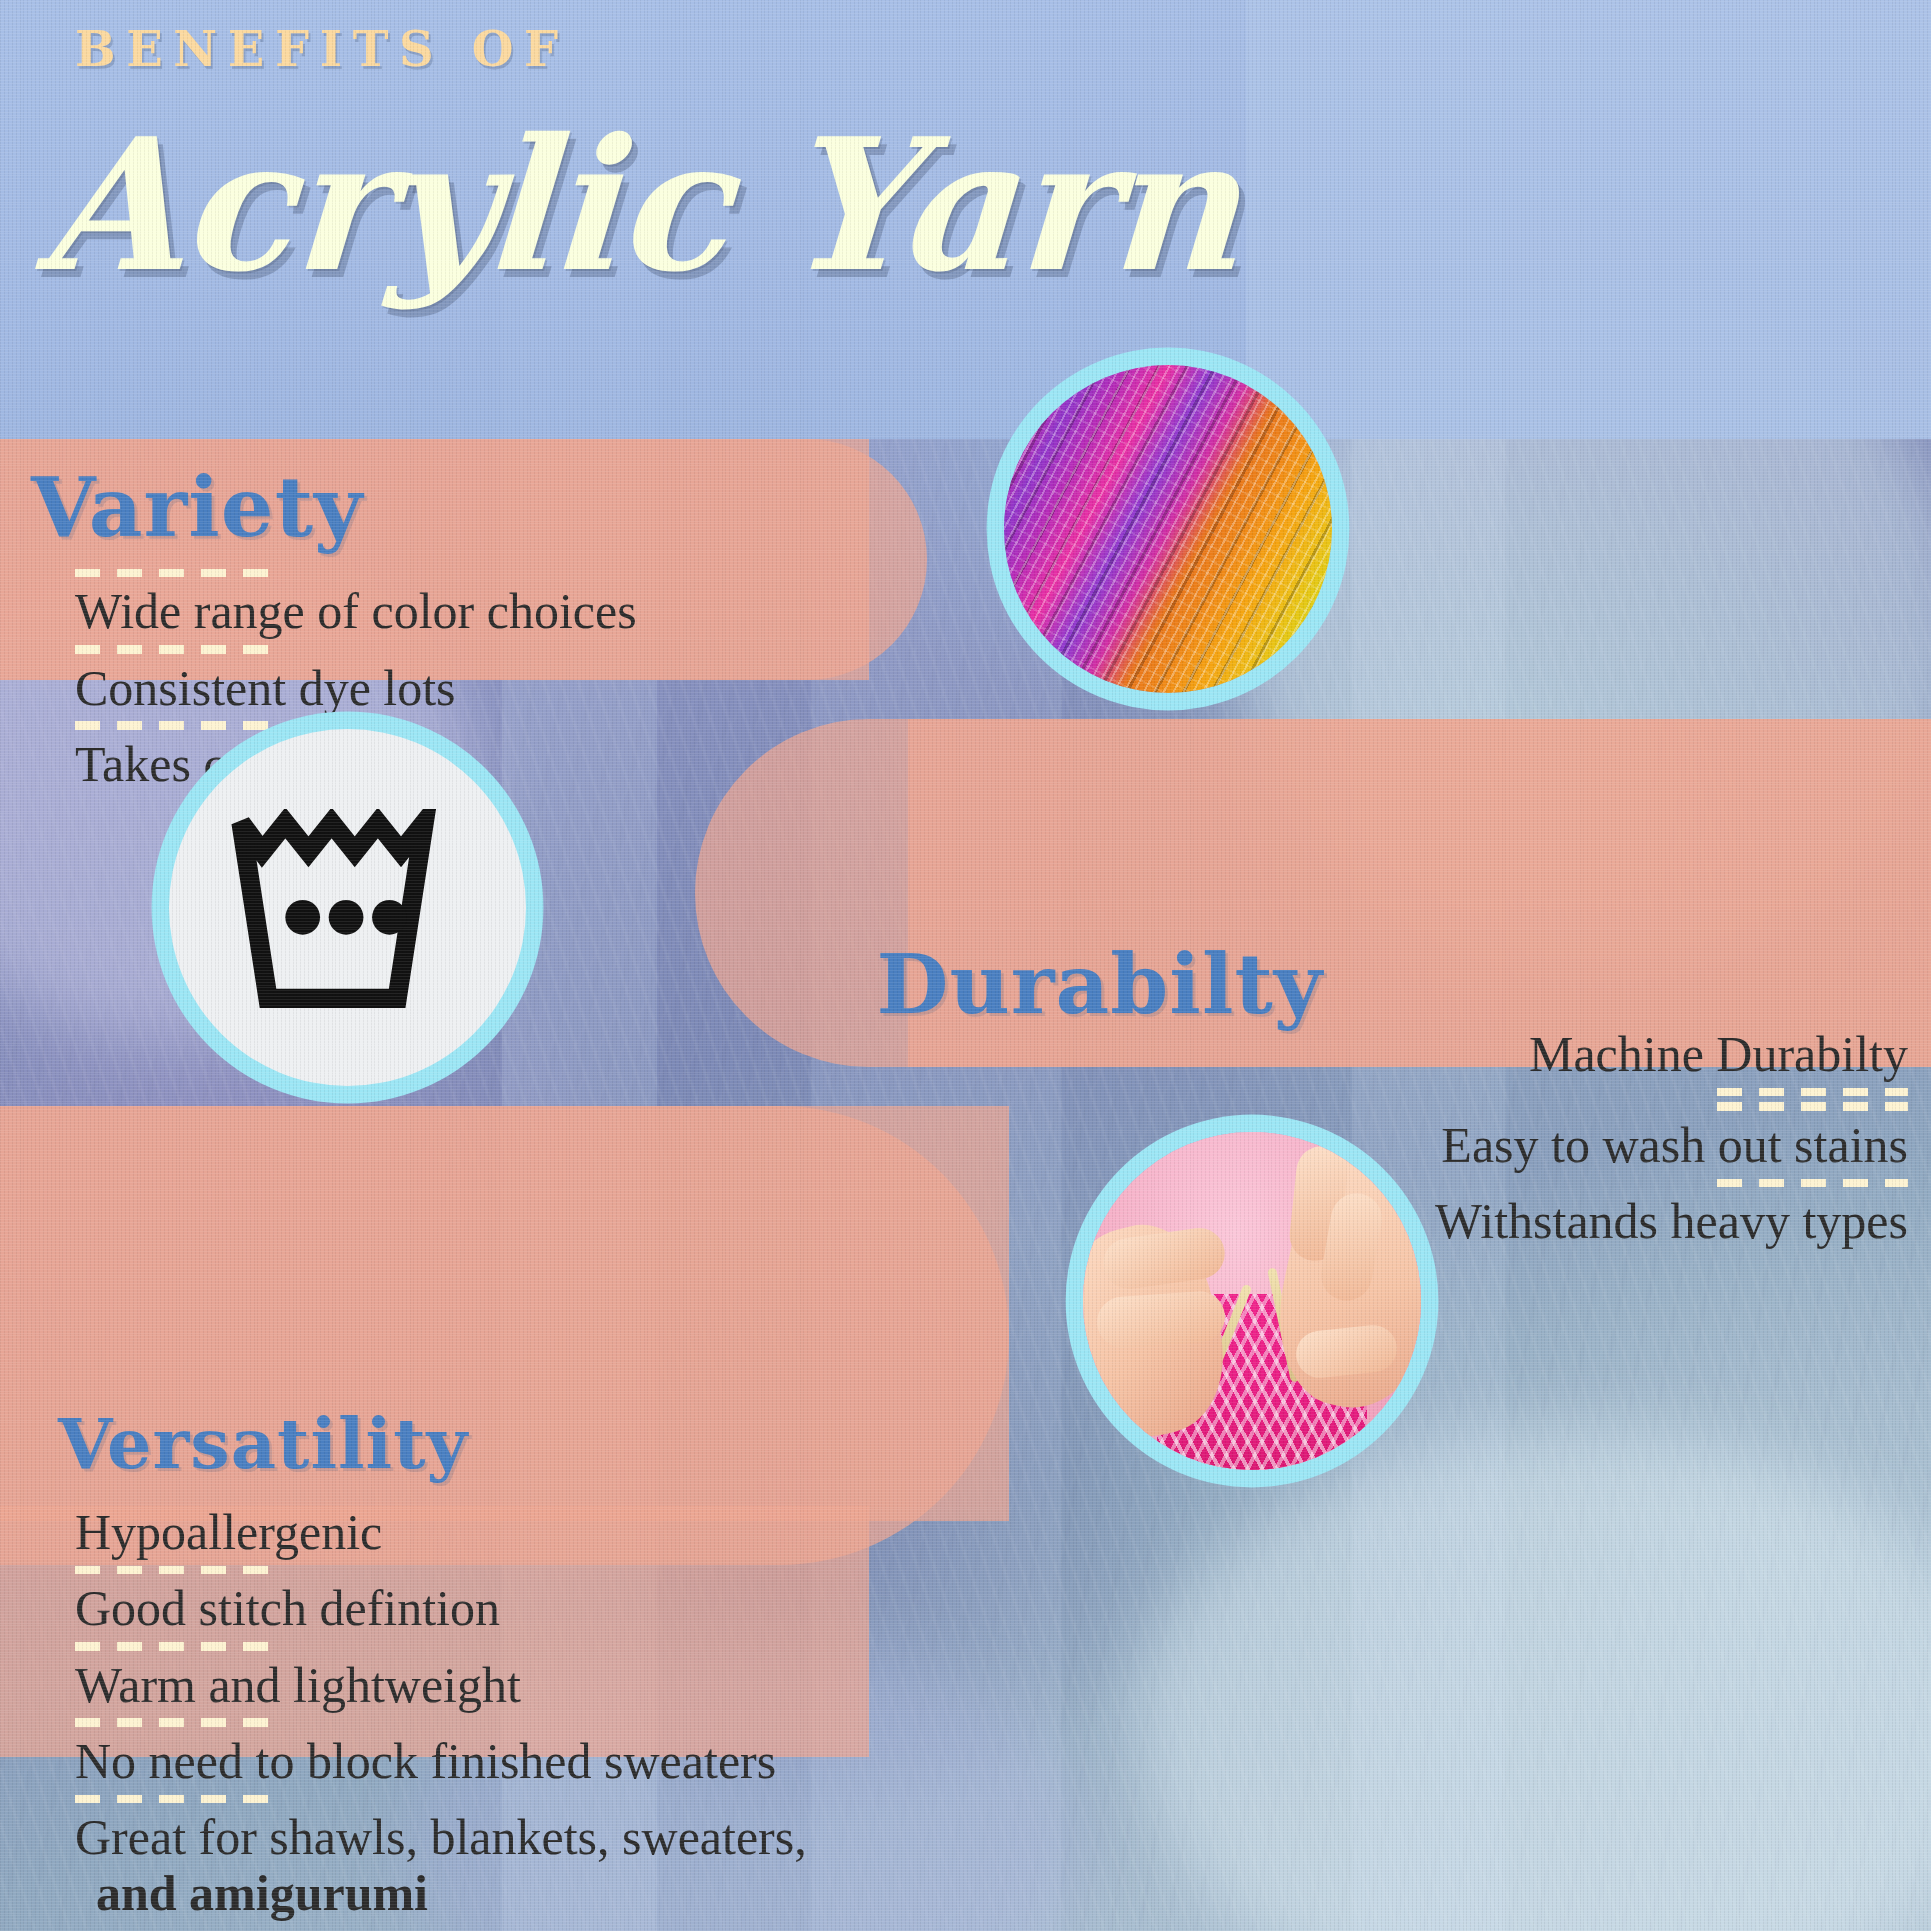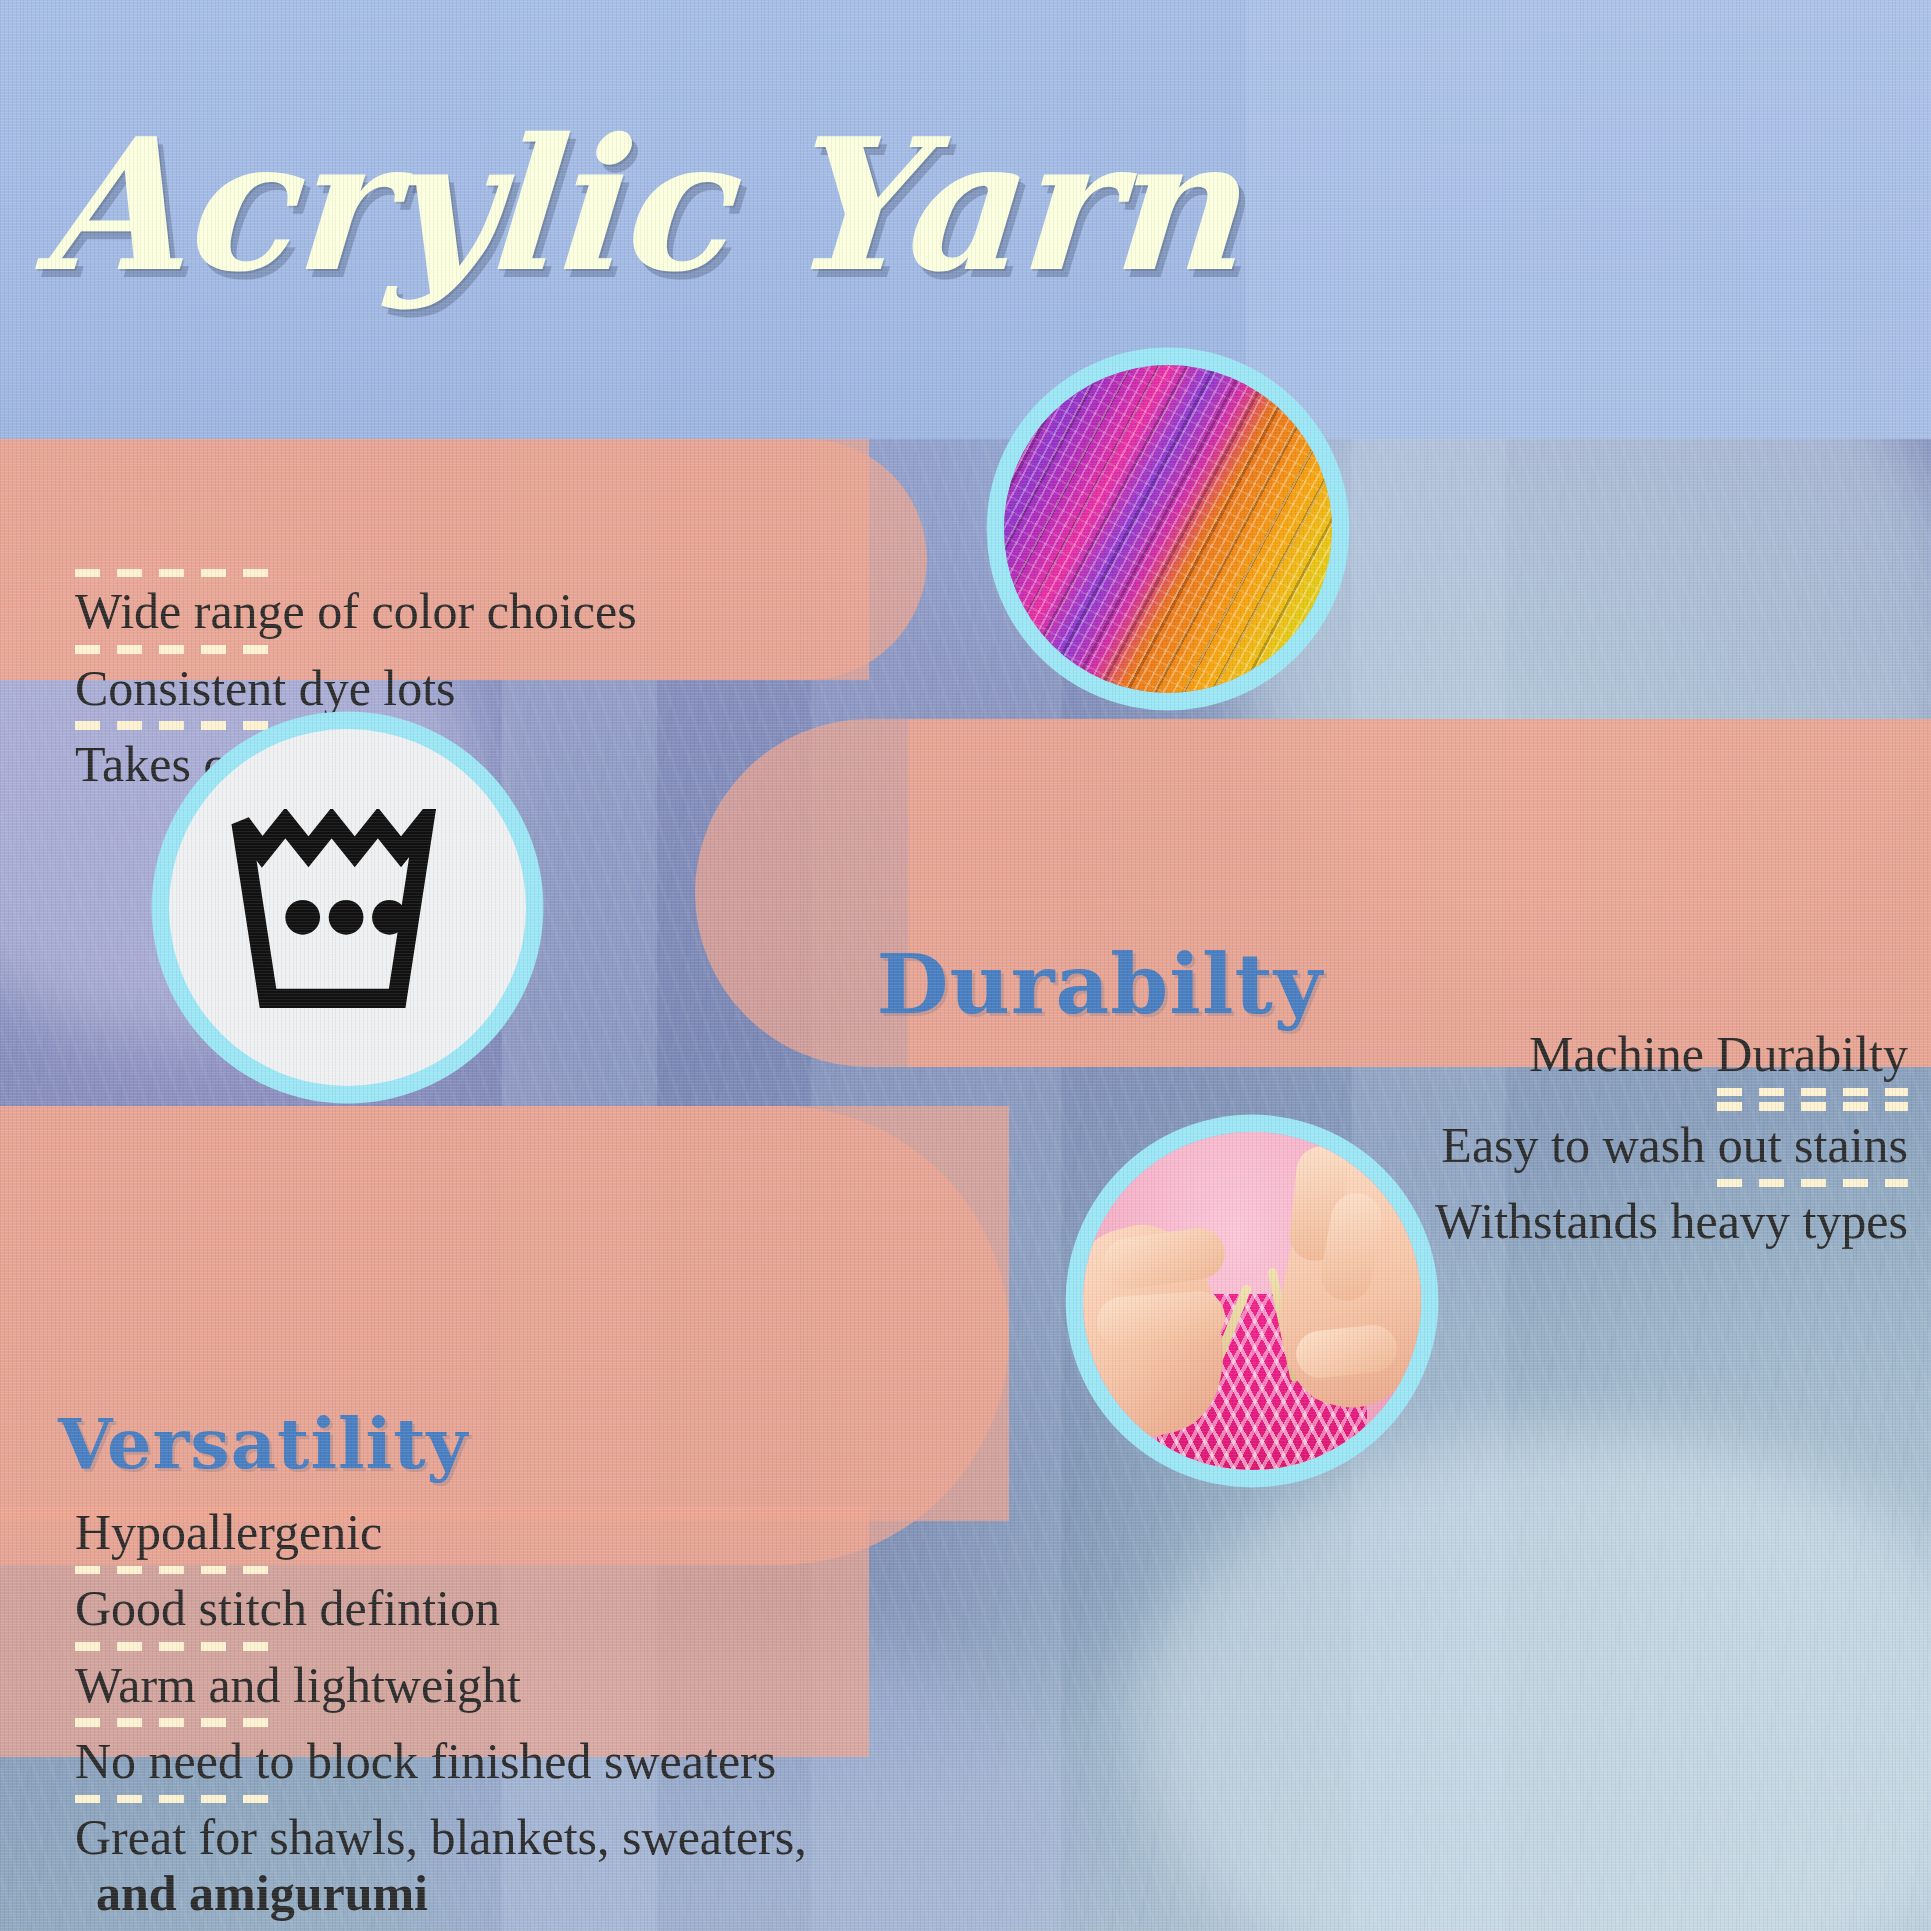--- a/index.html
+++ b/index.html
@@ -164,24 +164,26 @@
   <div class="bg-base"></div>
   <div class="bg-fibres"></div>
   <div class="bg-wisp" style="left:-116px;top:541px;width:599px;height:502px;background:rgba(196,196,230,.55);"></div>
   <div class="bg-wisp" style="left:1236px;top:290px;width:734px;height:676px;background:rgba(214,232,240,.48);"></div>
   <div class="bg-wisp" style="left:1139px;top:1429px;width:869px;height:599px;background:rgba(222,238,244,.46);"></div>
   <div class="bg-wisp" style="left:406px;top:1641px;width:676px;height:406px;background:rgba(160,170,214,.45);"></div>
   <div class="bands"></div>
 
   <div class="header-wash"></div>
   <div class="header-wash-right"></div>
+  <div class="kicker">BENEFITS OF</div>
   <div class="title">Acrylic Yarn</div>
 
   <div class="panel variety-cap"></div>
   <div class="panel-bleed bleed-variety"></div>
+  <div class="sec-head head-variety">Variety</div>
   <div class="blist list-variety">
     <div class="bsep"></div>
     <div class="bitem">Wide range of color choices</div>
     <div class="bsep"></div>
     <div class="bitem">Consistent dye lots</div>
     <div class="bsep"></div>
     <div class="bitem">Takes colors well</div>
   </div>
 
   <div class="circle circ-yarn">

